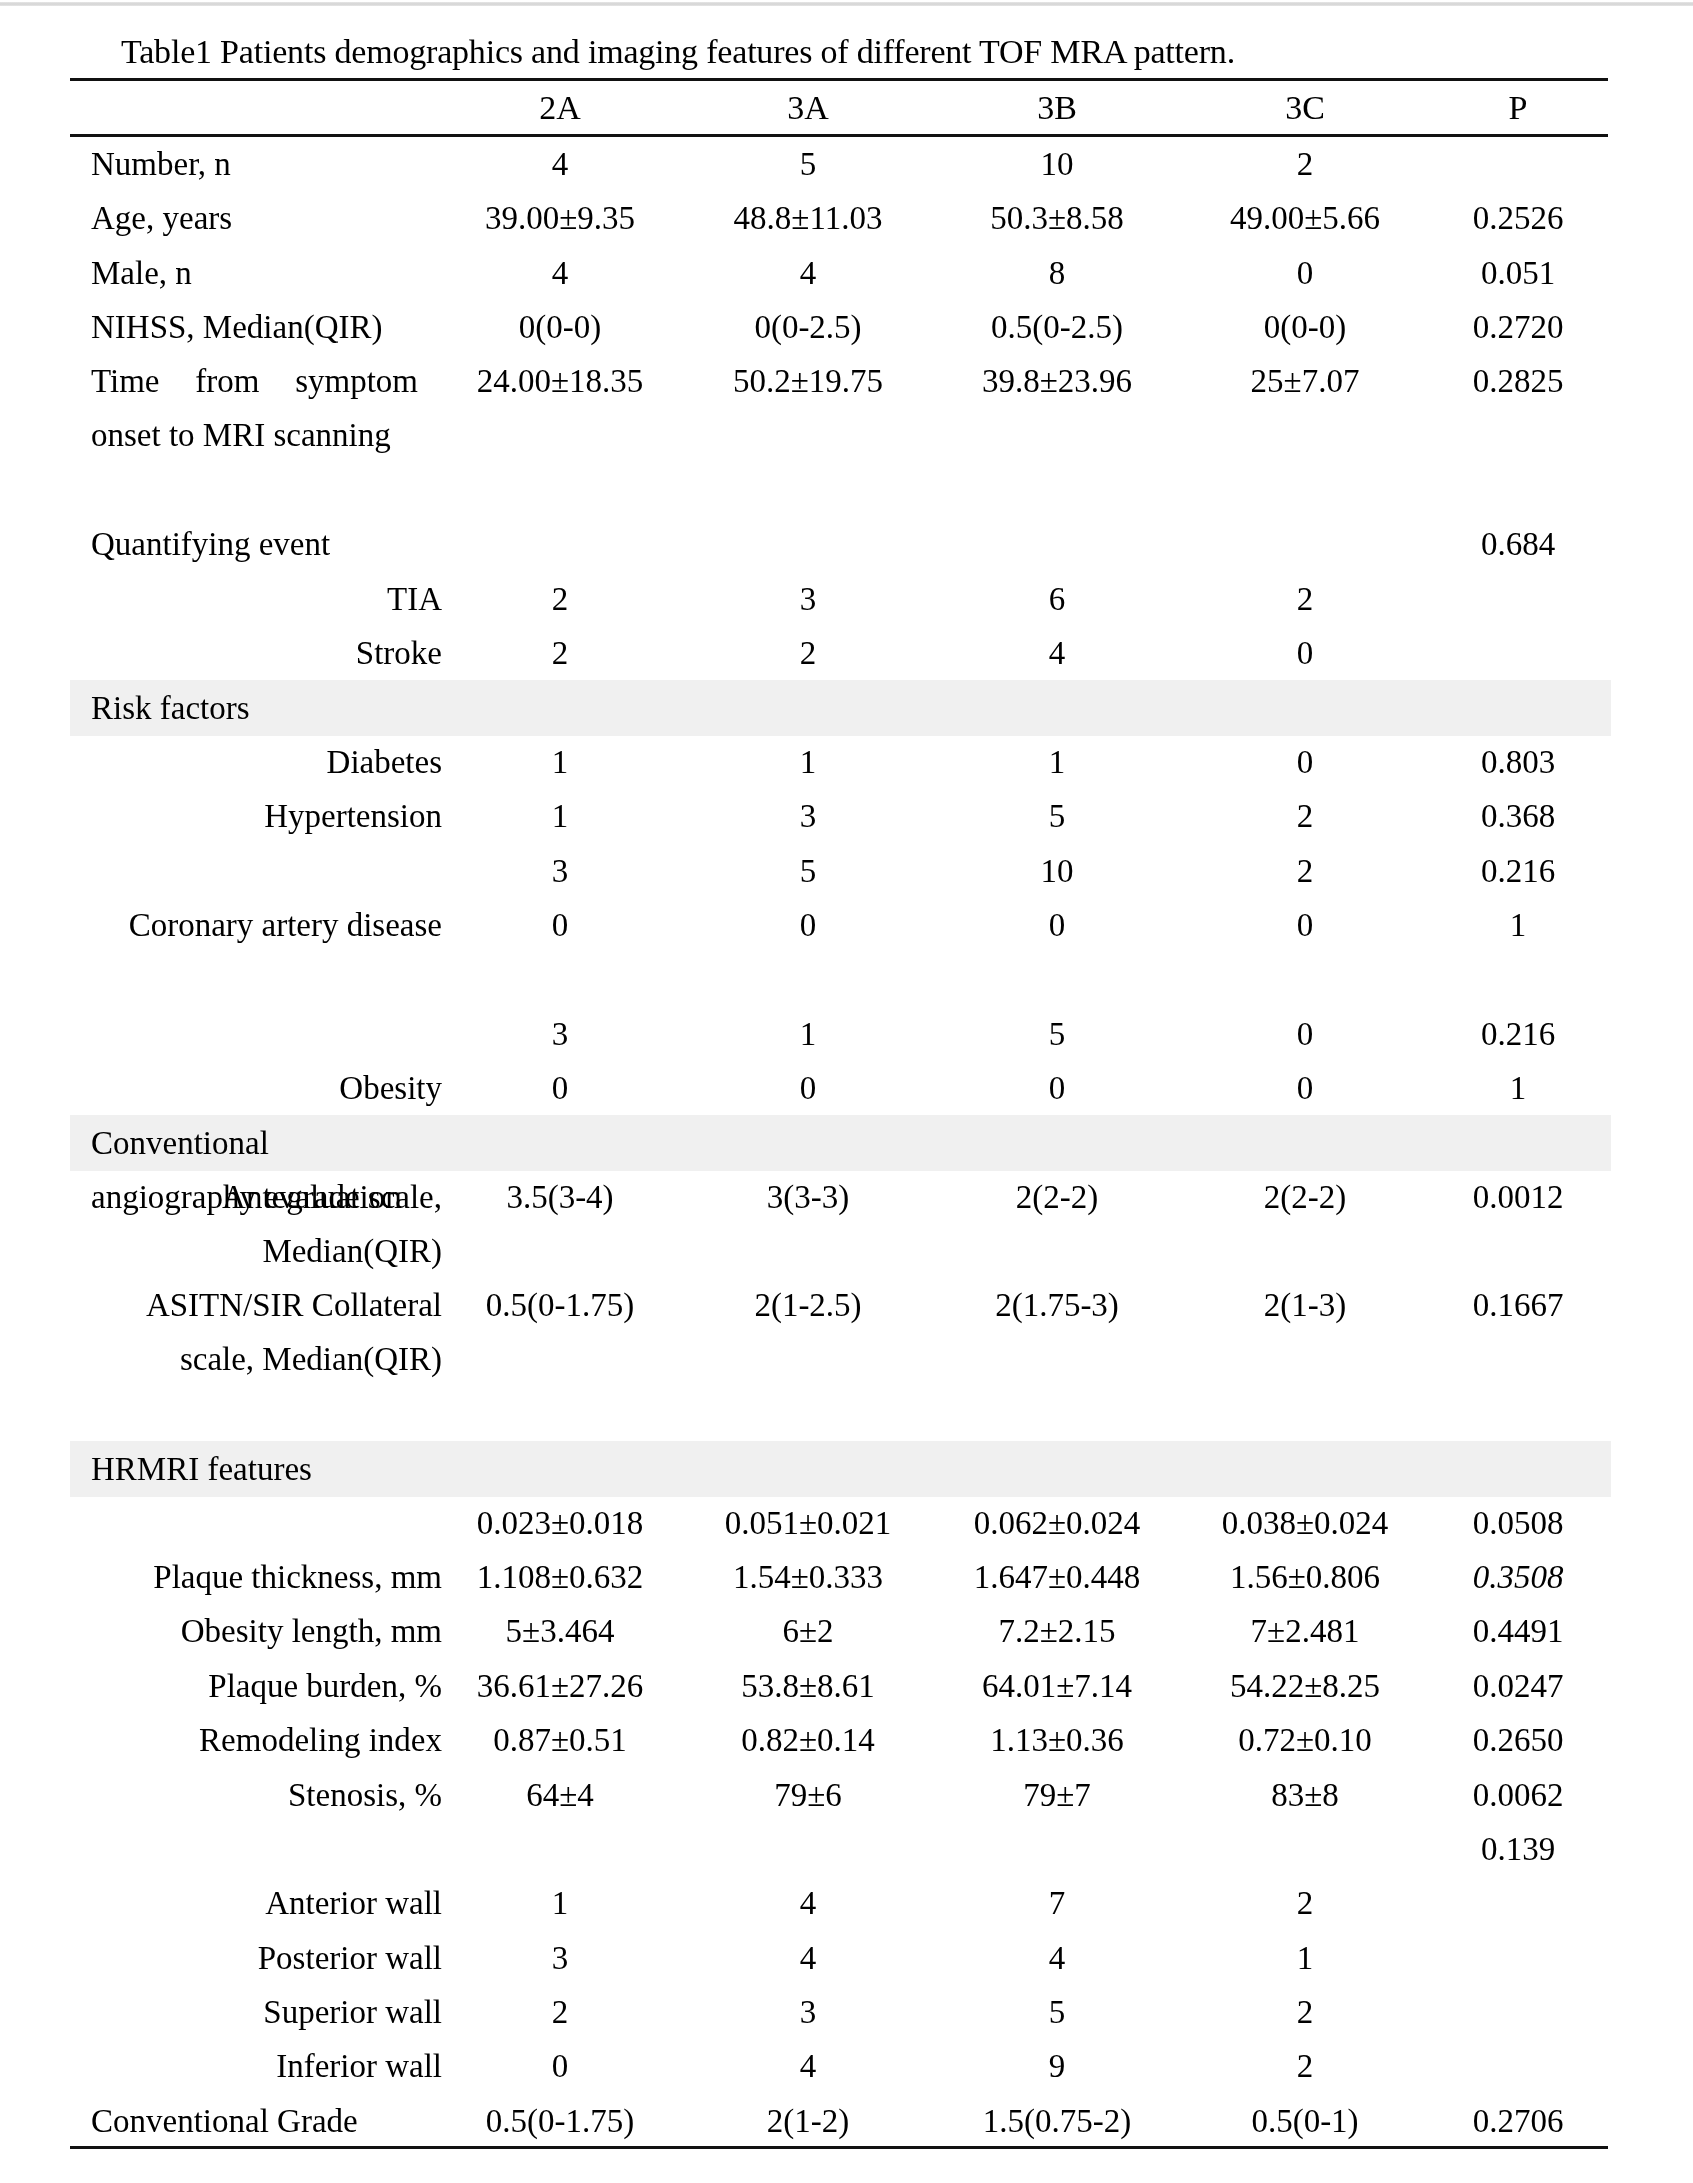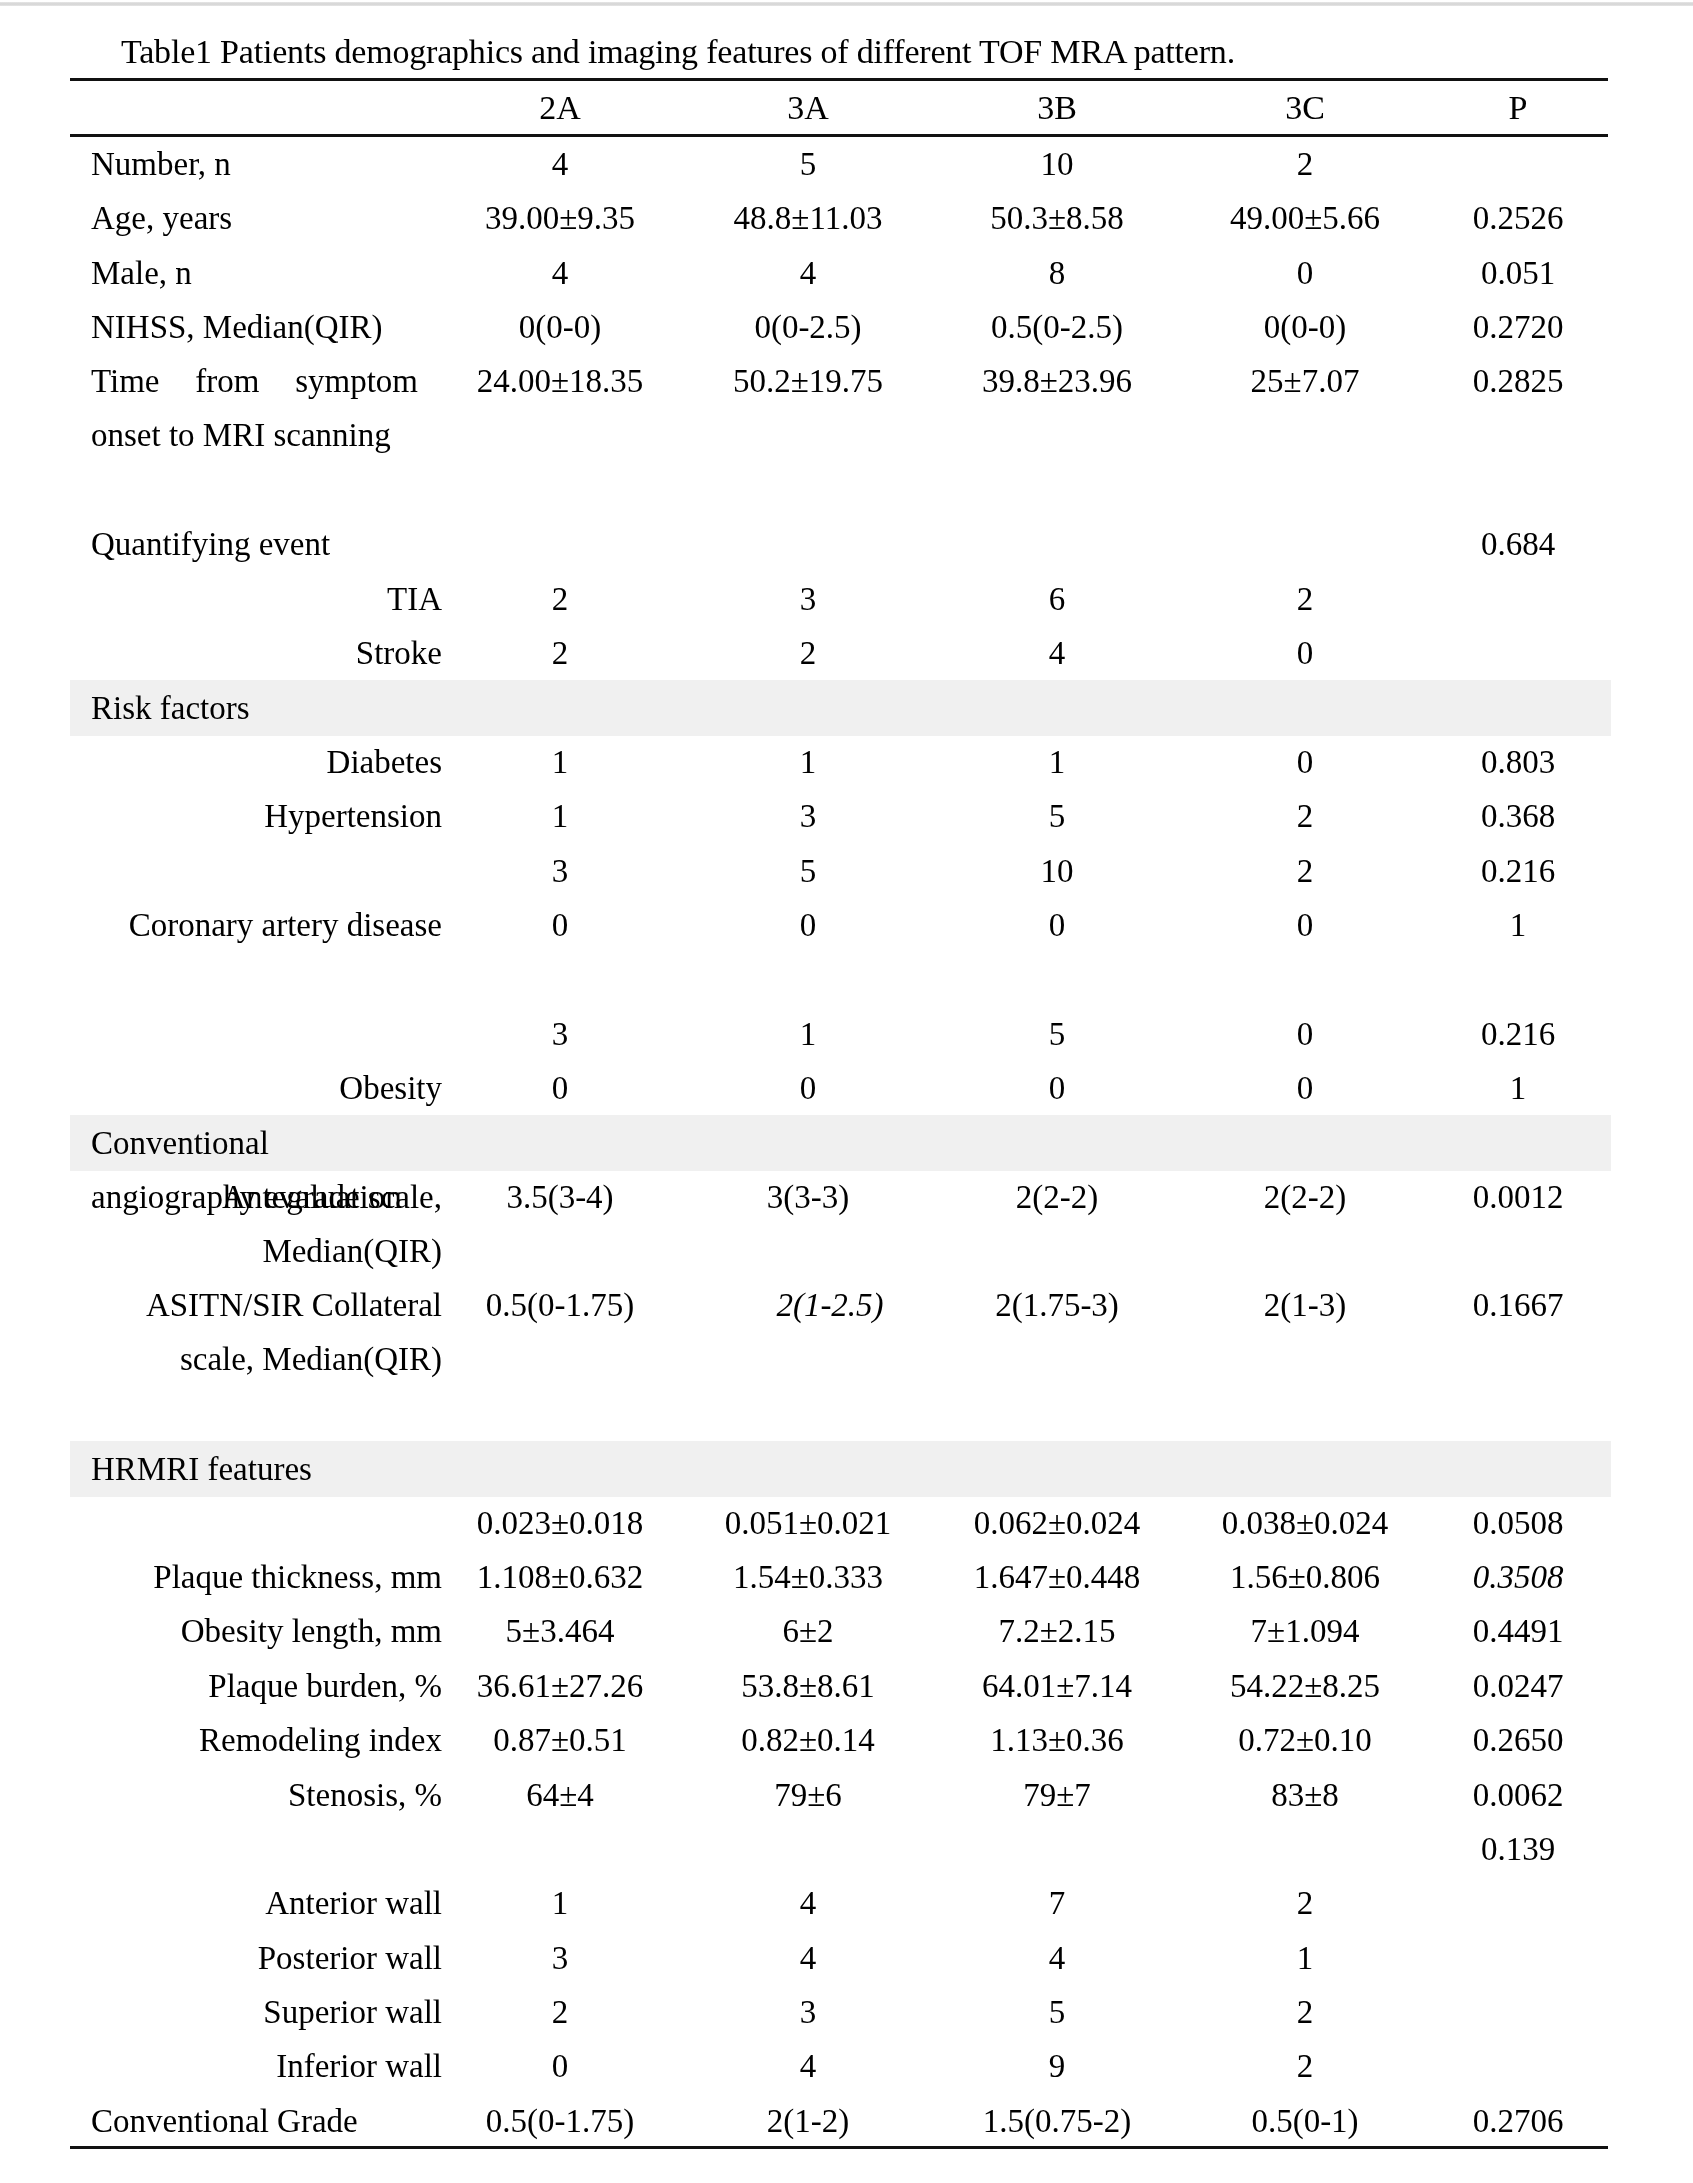--- a/index.html
+++ b/index.html
@@ -245,21 +245,21 @@
       <div class="label center"><span>Antegrade scale, Median(QIR)</span></div>
       <div class="cell" style="left: 490px;">3.5(3-4)</div>
       <div class="cell" style="left: 738px;">3(3-3)</div>
       <div class="cell" style="left: 987px;">2(2-2)</div>
       <div class="cell" style="left: 1235px;">2(2-2)</div>
       <div class="cell" style="left: 1448px;">0.0012</div>
     </div>
     <div class="row" style="top: 1141px; height: 163px;">
       <div class="label center"><span>ASITN/SIR Collateral scale, Median(QIR)</span></div>
       <div class="cell" style="left: 490px;">0.5(0-1.75)</div>
-      <div class="cell" style="left: 760px; font-style: italic;">2(1-2.5)</div>
+      <div class="cell" style="left: 738px;">2(1-2.5)</div>
       <div class="cell" style="left: 987px;">2(1.75-3)</div>
       <div class="cell" style="left: 1235px;">2(1-3)</div>
       <div class="cell" style="left: 1448px;">0.1667</div>
     </div>
     <div class="row section" style="top: 1304px; height: 56px;">
       <div class="label left" style="top: 0.8px;"><span>HRMRI features</span></div>
       <div class="cell" style="left: 490px; top: 0.8px;"></div>
       <div class="cell" style="left: 738px; top: 0.8px;"></div>
       <div class="cell" style="left: 987px; top: 0.8px;"></div>
       <div class="cell" style="left: 1235px; top: 0.8px;"></div>
@@ -278,21 +278,21 @@
       <div class="cell" style="left: 738px;">1.54±0.333</div>
       <div class="cell" style="left: 987px;">1.647±0.448</div>
       <div class="cell" style="left: 1235px;">1.56±0.806</div>
       <div class="cell" style="left: 1448px; font-style: italic;">0.3508</div>
     </div>
     <div class="row" style="top: 1467px; height: 54px;">
       <div class="label center"><span>Obesity length, mm</span></div>
       <div class="cell" style="left: 490px;">5±3.464</div>
       <div class="cell" style="left: 738px;">6±2</div>
       <div class="cell" style="left: 987px;">7.2±2.15</div>
-      <div class="cell" style="left: 1235px;">7±1.094</div>
+      <div class="cell" style="left: 1235px;">7±2.481</div>
       <div class="cell" style="left: 1448px;">0.4491</div>
     </div>
     <div class="row" style="top: 1522px; height: 54px;">
       <div class="label center"><span>Plaque burden, %</span></div>
       <div class="cell" style="left: 490px;">36.61±27.26</div>
       <div class="cell" style="left: 738px;">53.8±8.61</div>
       <div class="cell" style="left: 987px;">64.01±7.14</div>
       <div class="cell" style="left: 1235px;">54.22±8.25</div>
       <div class="cell" style="left: 1448px;">0.0247</div>
     </div>

